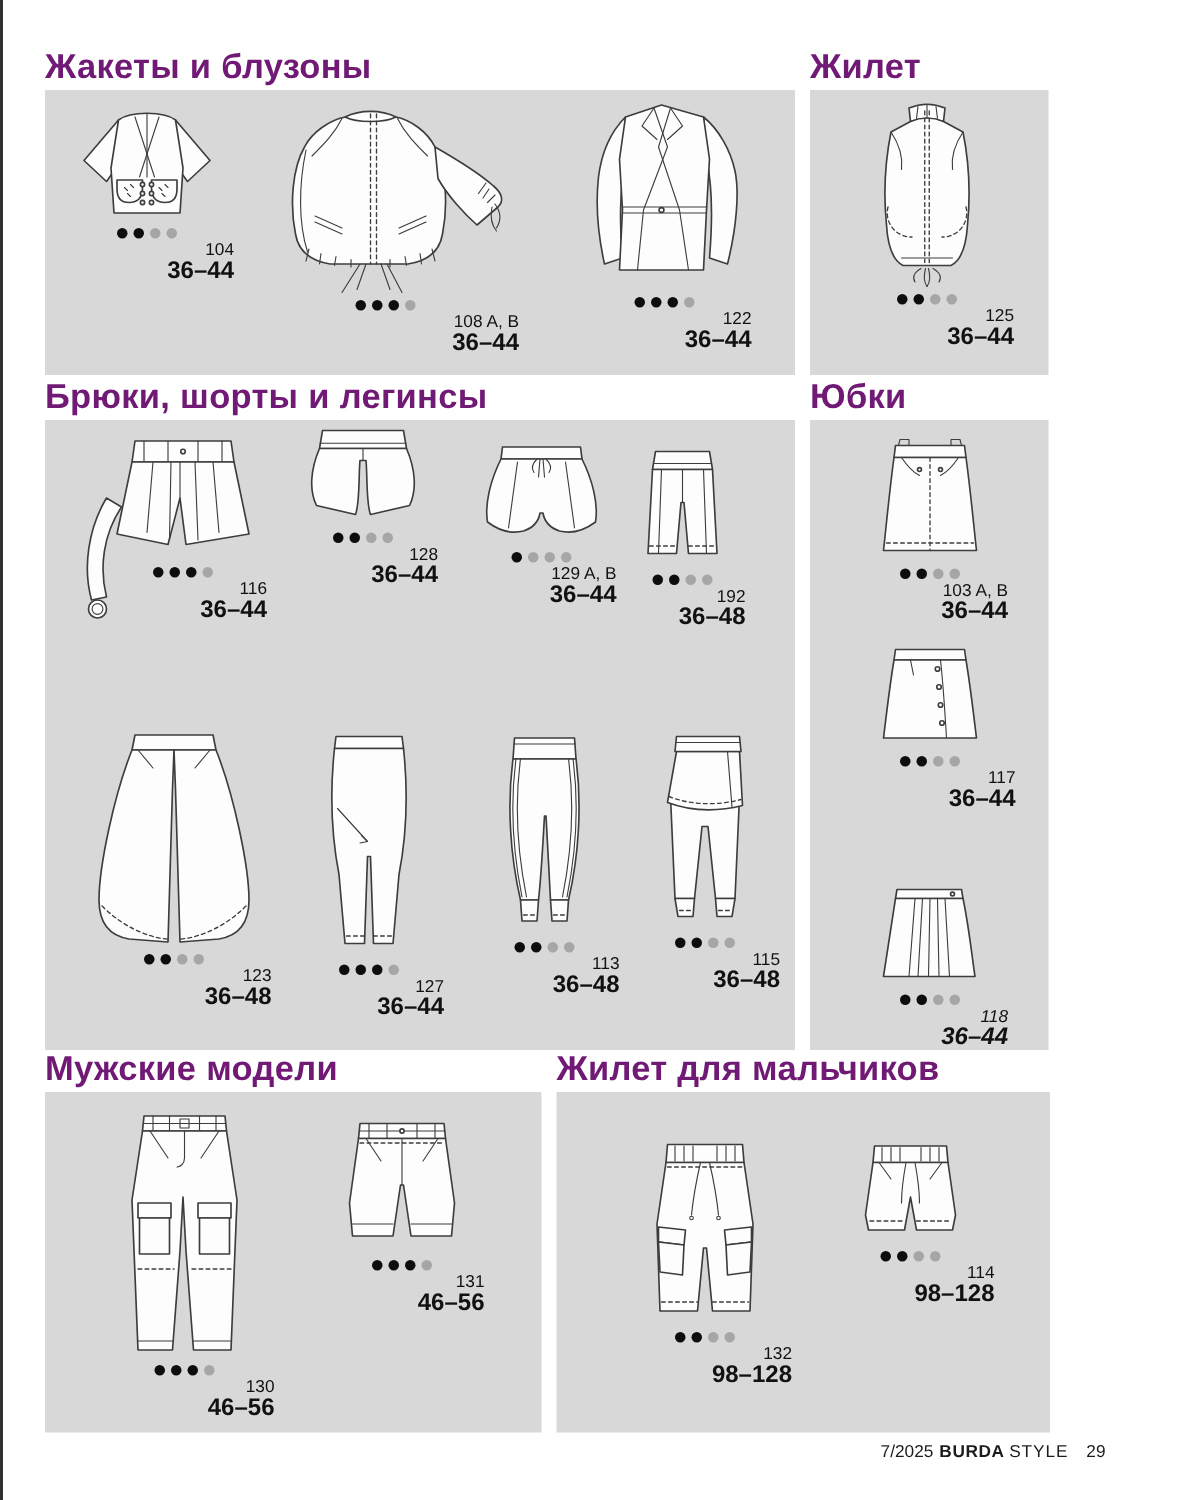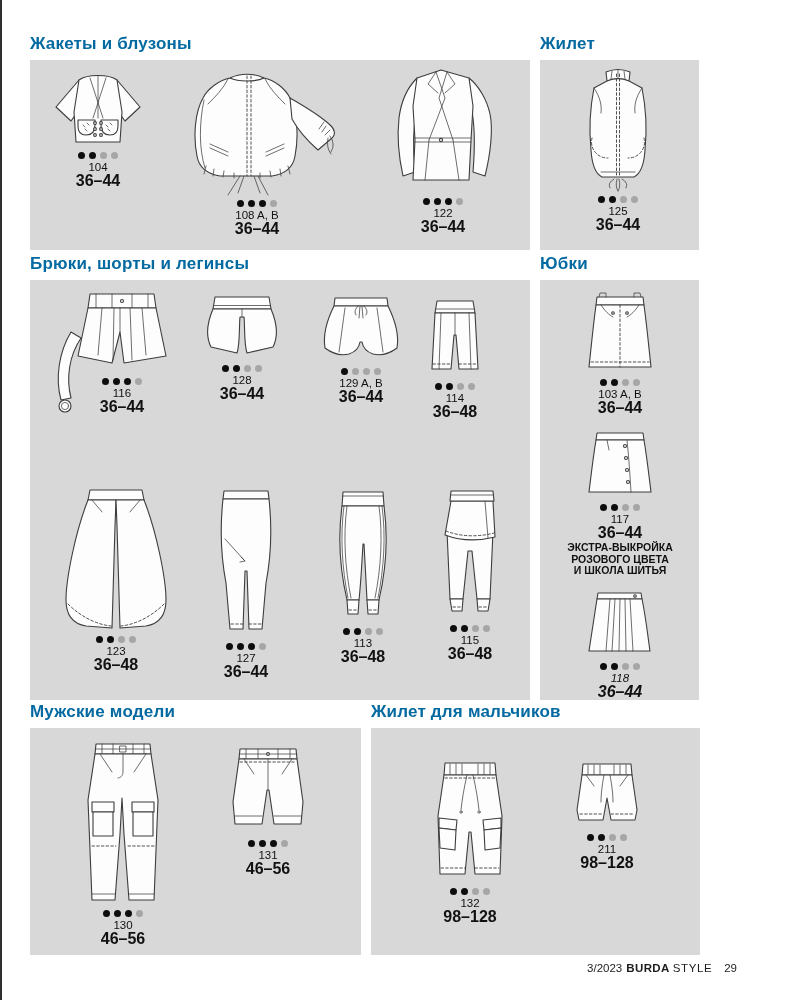--- a/index.html
+++ b/index.html
@@ -6,24 +6,24 @@
   body{
     width:787px;height:1000px;position:relative;overflow:hidden;
     background:var(--page-bg,#ffffff);
     font-family:"Liberation Sans", sans-serif;
     color:var(--ink,#111);
   }
   .edge-shadow{position:absolute;left:0;top:0;width:2px;height:1000px;background:var(--edge,#2f2f2f);}
   .panel{position:absolute;background:var(--panel-bg,#d8d8d8);}
   .sec-title{
     position:absolute;height:22px;line-height:22px;
-    font-size:17px;font-weight:bold;letter-spacing:.2px;color:#0369a1;
+    font-size:23px;font-weight:bold;letter-spacing:.2px;color:#701a75;
     white-space:nowrap;
   }
-  .item{position:absolute;text-align:center;}
+  .item{position:absolute;text-align:right;}
   .item svg{display:block;margin:0 auto;}
   .sketch *{fill:none;stroke:var(--stroke,#3d3d3d);stroke-width:1.1;stroke-linejoin:round;stroke-linecap:round;}
   .sketch .f{fill:#fdfdfd;}
   .sketch .dash{stroke-dasharray:2.5 2.2;stroke-width:.9;}
   .sketch .thin{stroke-width:.75;}
   .dots{display:flex;justify-content:center;gap:4px;margin-top:3px;height:8px;align-items:center;}
   .dot{width:7px;height:7px;border-radius:50%;background:var(--dot-empty,#a6a6a6);}
   .dot.filled{background:var(--dot-filled,#0d0d0d);}
   .num{font-size:11.5px;line-height:13px;margin-top:2px;}
   .sizes{font-size:16px;font-weight:bold;line-height:13px;}
@@ -191,21 +191,21 @@
   <div class="dots">
       <span class="dot filled"></span>
       <span class="dot filled"></span>
       <span class="dot filled"></span>
       <span class="dot"></span>
     </div>
   <div class="num">116</div>
   <div class="sizes">36–44</div>
 </div>
 
-<div class="item" style="left:192px;top:293px;width:100px;">
+<div class="item" style="left:192px;top:283px;width:100px;">
   <svg class="sketch" width="78" height="68" viewBox="0 0 78 68">
     <path class="f" d="M12 4 L66 4 L68 16 L10 16 Z"></path>
     <path class="thin" d="M10.5 12.5 L67.5 12.5"></path>
     <path class="f" d="M10 16 C4 30 3 44 8 54 L34 60 C37 52 36 34 37 24 L41 24 C42 34 41 52 44 60 L70 54 C75 44 74 30 68 16 Z"></path>
     <path class="thin" d="M39 16 L39 24"></path>
   </svg>
   <div class="dots">
       <span class="dot filled"></span>
       <span class="dot filled"></span>
       <span class="dot"></span>
@@ -246,21 +246,21 @@
     <path class="thin" d="M30 16 L30 38"></path>
     <path class="dash" d="M8 67 L26 67"></path>
       <path class="dash" d="M34 67 L52 67"></path>
   </svg>
   <div class="dots">
       <span class="dot filled"></span>
       <span class="dot filled"></span>
       <span class="dot"></span>
       <span class="dot"></span>
     </div>
-  <div class="num">114</div>
+  <div class="num">192</div>
   <div class="sizes">36–48</div>
 </div>
 
 <div class="item" style="left:51px;top:486px;width:130px;">
   <svg class="sketch" width="120" height="146" viewBox="0 0 120 146">
     <path class="f" d="M34 4 L86 4 L88 14 L32 14 Z"></path>
     <path class="f" d="M32 14 C20 44 10 92 10 114 C10 130 18 138 30 140 L56 142 L59 40 L60 14 Z"></path>
     <path class="f" d="M88 14 C100 44 110 92 110 114 C110 130 102 138 90 140 L64 142 L61 40 L60 14 Z"></path>
     <path class="dash" d="M12 118 C30 136 50 140 56 140"></path>
     <path class="dash" d="M108 118 C90 136 70 140 64 140"></path>
@@ -378,25 +378,20 @@
     <path class="thin" d="M22 12 L24 22"></path>
   </svg>
   <div class="dots">
       <span class="dot filled"></span>
       <span class="dot filled"></span>
       <span class="dot"></span>
       <span class="dot"></span>
     </div>
   <div class="num">117</div>
   <div class="sizes">36–44</div>
-  <div class="note">
-    <div>ЭКСТРА-ВЫКРОЙКА</div>
-    <div>РОЗОВОГО ЦВЕТА</div>
-    <div>И ШКОЛА ШИТЬЯ</div>
-  </div>
 </div>
 
 <div class="item" style="left:568px;top:588px;width:104px;font-style:italic;">
   <svg class="sketch" width="68" height="71" viewBox="0 0 68 71">
     <path class="f" d="M12 5 L55 5 L56 11 L11 11 Z"></path>
     <circle class="f" cx="49" cy="8" r="1.3"></circle>
     <path class="f" d="M11 11 C8 30 5 50 3 63 L64 63 C62 50 60 30 56 11 Z"></path>
     <path class="thin" d="M24 11 L20 63"></path>
       <path class="thin" d="M29 11 L26 63"></path>
     <path class="thin" d="M34 11 L33 63"></path>
@@ -504,19 +499,19 @@
       <path class="dash" d="M39 54 L62 54"></path>
     <path class="thin" d="M14 15 L22 26"></path>
       <path class="thin" d="M56 15 L48 26"></path>
   </svg>
   <div class="dots">
       <span class="dot filled"></span>
       <span class="dot filled"></span>
       <span class="dot"></span>
       <span class="dot"></span>
     </div>
-  <div class="num">211</div>
+  <div class="num">114</div>
   <div class="sizes">98–128</div>
 </div>
 
 <div class="footer">
-  <span>3/2023</span><span class="brand">BURDA</span><span class="suffix">STYLE</span><span class="pageno">29</span>
+  <span>7/2025</span><span class="brand">BURDA</span><span class="suffix">STYLE</span><span class="pageno">29</span>
 </div>
 
 </body></html>

